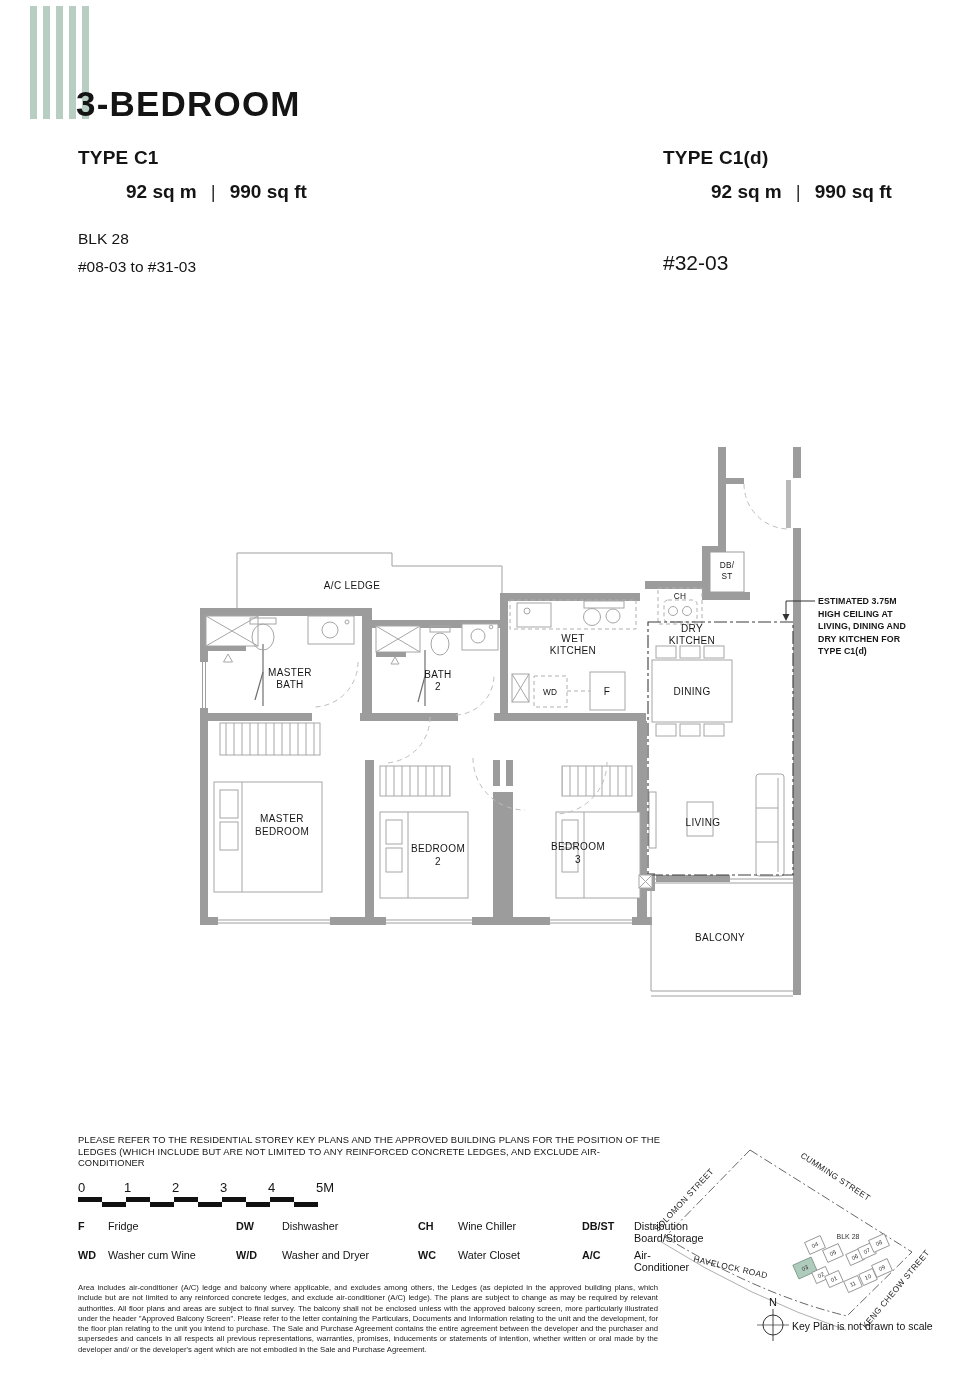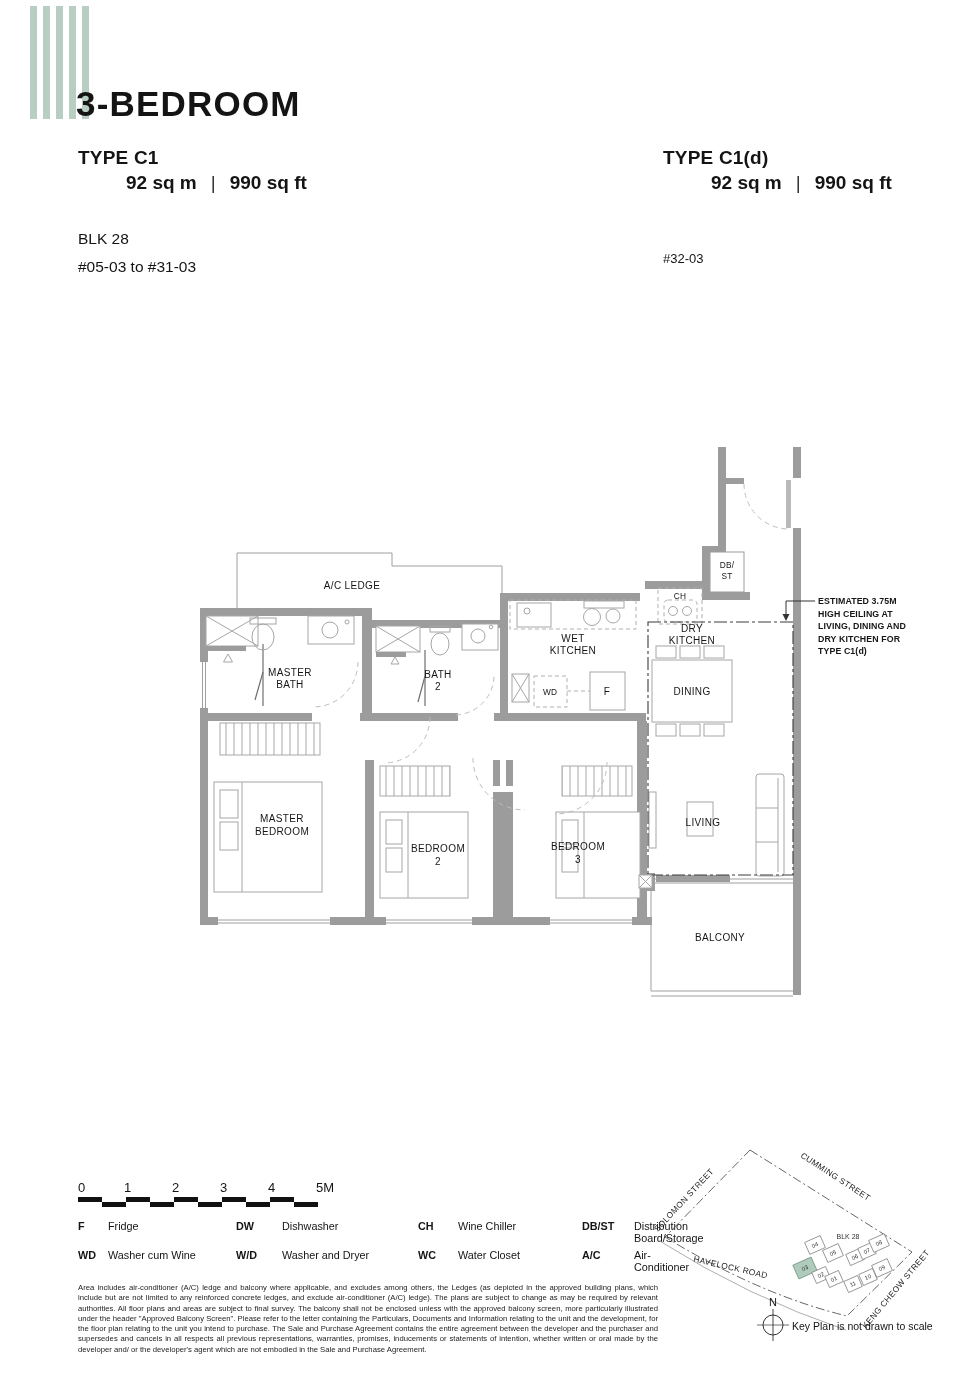--- a/index.html
+++ b/index.html
@@ -1,26 +1,26 @@
 <!DOCTYPE html>
 <html><head>
 <meta charset="utf-8">
 <style>
   html,body{margin:0;padding:0;background:#e8e8e8;}
   .page{position:relative;width:968px;height:1380px;background:#ffffff;margin:0 auto;
         font-family:"Liberation Sans",sans-serif;color:#141414;overflow:hidden;}
   .stripes{position:absolute;left:30px;top:6px;display:flex;gap:6.5px;}
   .stripes i{display:block;width:6.5px;height:113px;background:#b8cec3;}
   .title{position:absolute;left:76px;top:84px;font-size:35px;font-weight:700;letter-spacing:1.2px;}
-  .typecol{position:absolute;display:flex;flex-direction:column;gap:3px;}
+  .typecol{position:absolute;display:flex;flex-direction:column;gap:12px;}
   .typecol .t{font-size:19px;font-weight:700;letter-spacing:.2px;}
   .area{display:flex;align-items:center;font-size:19px;font-weight:700;margin-left:48px;}
   .area .bar{margin:0 14px;font-weight:400;color:#333;}
   .blkcol{position:absolute;left:78px;top:225px;font-size:15.5px;line-height:28px;}
-  .stack-right{position:absolute;left:663px;top:251px;font-size:13px;}
+  .stack-right{position:absolute;left:663px;top:251px;font-size:21px;}
   
   svg text{font-family:"Liberation Sans",sans-serif;}
   .plan{position:absolute;left:190px;top:430px;}
   .wall{fill:#9c9c9c;}
   .thin{stroke:#9f9f9f;stroke-width:1;fill:none;}
   .fx{stroke:#a6a6a6;stroke-width:1;fill:#ffffff;}
   .fxn{stroke:#a6a6a6;stroke-width:1;fill:none;}
   .dash{stroke:#b0b0b0;stroke-width:1;fill:none;stroke-dasharray:4 3;}
   .arc{stroke:#bdbdbd;stroke-width:1;fill:none;stroke-dasharray:5 4;}
   .glass{stroke:#6f6f6f;stroke-width:1.2;}
@@ -81,21 +81,21 @@
     <div class="t">TYPE C1(d)</div>
     <div class="area">
       <span>92 sq m</span>
       <span class="bar">|</span>
       <span>990 sq ft</span>
     </div>
   </div>
 
   <div class="blkcol">
     <div>BLK 28</div>
-    <div>#05-03 to #31-03</div>
+    <div>#08-03 to #31-03</div>
   </div>
   <div class="stack-right">#32-03</div>
 
   <svg class="plan" width="760" height="600" viewBox="0 0 760 600">
     <defs>
       <pattern id="hatch" width="8" height="40" patternUnits="userSpaceOnUse">
         <rect width="8" height="40" fill="#ffffff"></rect>
         <line x1="4" y1="0" x2="4" y2="40" stroke="#a8a8a8" stroke-width="1"></line>
       </pattern>
     </defs>
@@ -297,20 +297,22 @@
     <g>
       <text class="ann" x="628" y="174">ESTIMATED 3.75M</text>
       <text class="ann" x="628" y="186.5">HIGH CEILING AT</text>
       <text class="ann" x="628" y="199">LIVING, DINING AND</text>
       <text class="ann" x="628" y="211.5">DRY KITCHEN FOR</text>
       <text class="ann" x="628" y="224">TYPE C1(d)</text>
     </g>
   </svg>
 
   <div class="caption">
+    <div>PLEASE REFER TO THE RESIDENTIAL STOREY KEY PLANS AND THE APPROVED BUILDING PLANS FOR THE POSITION OF THE</div>
+    <div>LEDGES (WHICH INCLUDE BUT ARE NOT LIMITED TO ANY REINFORCED CONCRETE LEDGES, AND EXCLUDE AIR-CONDITIONER</div>
   </div>
 
   <div class="scalebar">
     <span class="num" style="left:0px">0</span>
     <span class="num" style="left:46px">1</span>
     <span class="num" style="left:94px">2</span>
     <span class="num" style="left:142px">3</span>
     <span class="num" style="left:190px">4</span>
     <span class="num" style="left:238px">5M</span>
     <div class="seg" style="left:0px;top:17px"></div>

